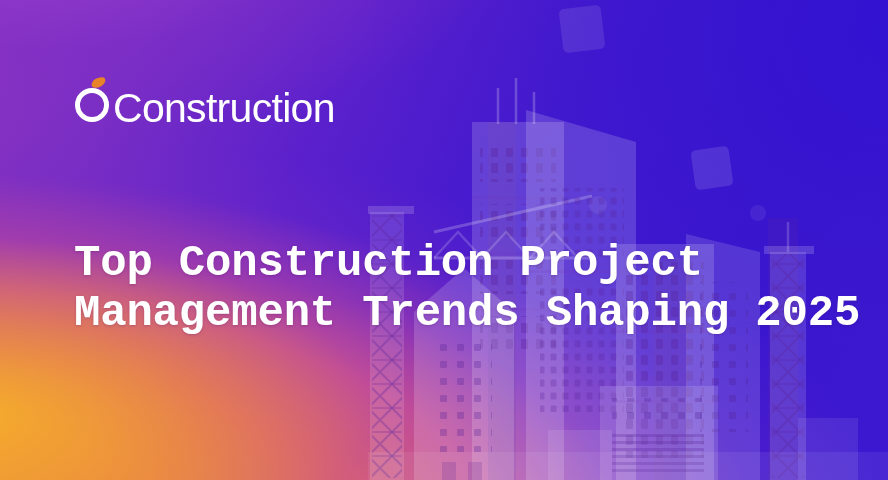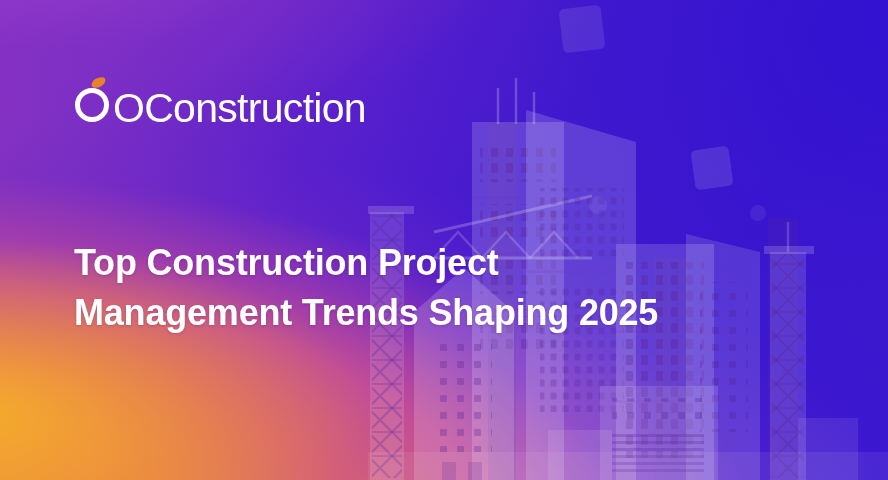--- a/index.html
+++ b/index.html
@@ -154,22 +154,22 @@
   }
 
   
   .headline {
     position: absolute;
     left: 74px;
     top: 238px;
     width: 700px;
   }
   .headline-line {
-    font-family: Liberation Sans, sans-serif;
-    font-size: 36px;
+    font-family: Liberation Mono, monospace;
+    font-size: 44px;
     font-weight: 700;
     color: #ffffff;
     line-height: 50px;
     letter-spacing: -0.2px;
     white-space: nowrap;
     text-shadow: 0 1px 3px rgba(60,12,90,0.22);
   }
 </style>
 </head>
 <body>
@@ -293,21 +293,21 @@
     </svg>
   </div>
 
   <div class="content">
 
     <div class="logo">
       <span class="logo-mark">
         <span class="logo-leaf"></span>
         <span class="logo-ring"></span>
       </span>
-      <span class="logo-word">OConstruction</span>
+      <span class="logo-word">Construction</span>
     </div>
 
     <div class="headline">
       <div class="headline-line">Top Construction Project</div>
       <div class="headline-line">Management Trends Shaping 2025</div>
     </div>
 
   </div>
 </div>
 

